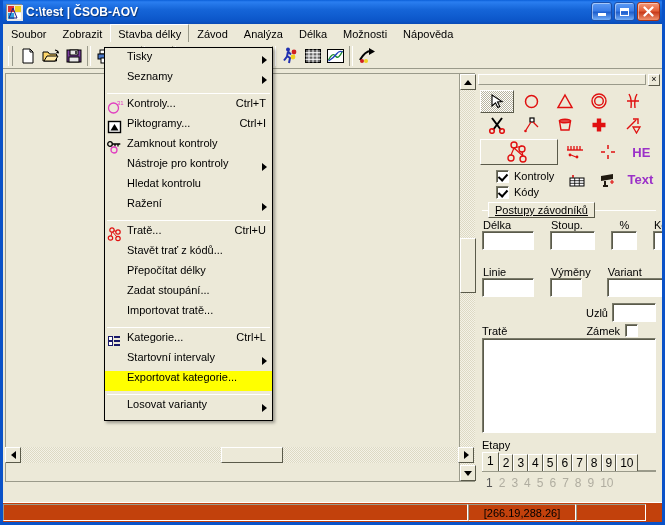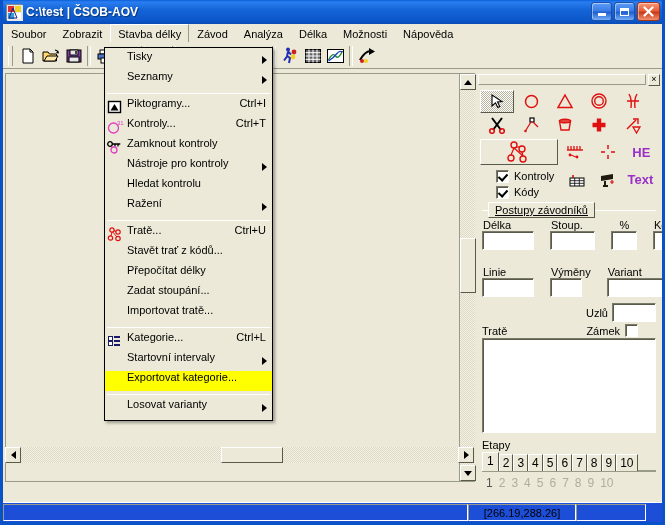--- a/index.html
+++ b/index.html
@@ -296,21 +296,21 @@
     background: #f1efe2;
   }
   .hstrack { position: relative; flex: 1 1 auto;
     background: repeating-conic-gradient(#f4f2e7 0% 25%, #ddd9c3 0% 50%) 0 0/2px 2px; }
   .hsthumb { position: absolute; top:0; height: 16px;
     background: #ece9d8; border: 1px solid #fff;
     border-right-color: #5a5a4a; border-bottom-color: #5a5a4a; }
   .statusbar {
     position: absolute; left: 0; right: 0; bottom: 0;
     height: 20px;
-    background: #1d4ed8;
+    background: #c2410c;
     display: flex; align-items: stretch;
     border-top: 1px solid #fff;
   }
   .sbcell {
     border: 1px solid #9a9a8a;
     border-right-color: #fff; border-bottom-color: #fff;
     margin: 1px 0 1px 0;
     display: flex; align-items: center; justify-content: center;
     font-size: 11px;
   }
@@ -733,37 +733,37 @@
     <div class="mrow">
       <span class="mlabel">Seznamy</span>
       <span class="marrow"></span>
     </div>
 
     <div class="msep"></div>
 
     <div class="mrow">
       <span class="micon">
         <svg width="17" height="16" viewBox="0 0 17 16">
+          <circle cx="6.5" cy="9" r="5" fill="none" stroke="#e040c0" stroke-width="1.3"></circle>
+          <text x="10" y="6" font-size="6" fill="#e040c0" font-family="sans-serif">31</text>
+        </svg>
+      </span>
+      <span class="mlabel">Kontroly...</span>
+      <span class="maccel">Ctrl+T</span>
+    </div>
+
+    <div class="mrow">
+      <span class="micon">
+        <svg width="17" height="16" viewBox="0 0 17 16">
           <rect x="1.5" y="2.5" width="12" height="11" fill="#fff" stroke="#000" stroke-width="1.4"></rect>
           <path d="M3.5 11.5 L7.5 5 L11.5 11.5 Z" fill="#000"></path>
         </svg>
       </span>
       <span class="mlabel">Piktogramy...</span>
       <span class="maccel">Ctrl+I</span>
-    </div>
-
-    <div class="mrow">
-      <span class="micon">
-        <svg width="17" height="16" viewBox="0 0 17 16">
-          <circle cx="6.5" cy="9" r="5" fill="none" stroke="#e040c0" stroke-width="1.3"></circle>
-          <text x="10" y="6" font-size="6" fill="#e040c0" font-family="sans-serif">31</text>
-        </svg>
-      </span>
-      <span class="mlabel">Kontroly...</span>
-      <span class="maccel">Ctrl+T</span>
     </div>
 
     <div class="mrow">
       <span class="micon">
         <svg width="17" height="16" viewBox="0 0 17 16">
           <circle cx="3" cy="5" r="2.3" fill="none" stroke="#000" stroke-width="1.3"></circle>
           <path d="M5.3 5 h8 M8 5 v2.5 M11 5 v2.5" stroke="#000" stroke-width="1.3"></path>
           <circle cx="7" cy="11" r="3" fill="none" stroke="#e040c0" stroke-width="1.3"></circle>
         </svg>
       </span>

